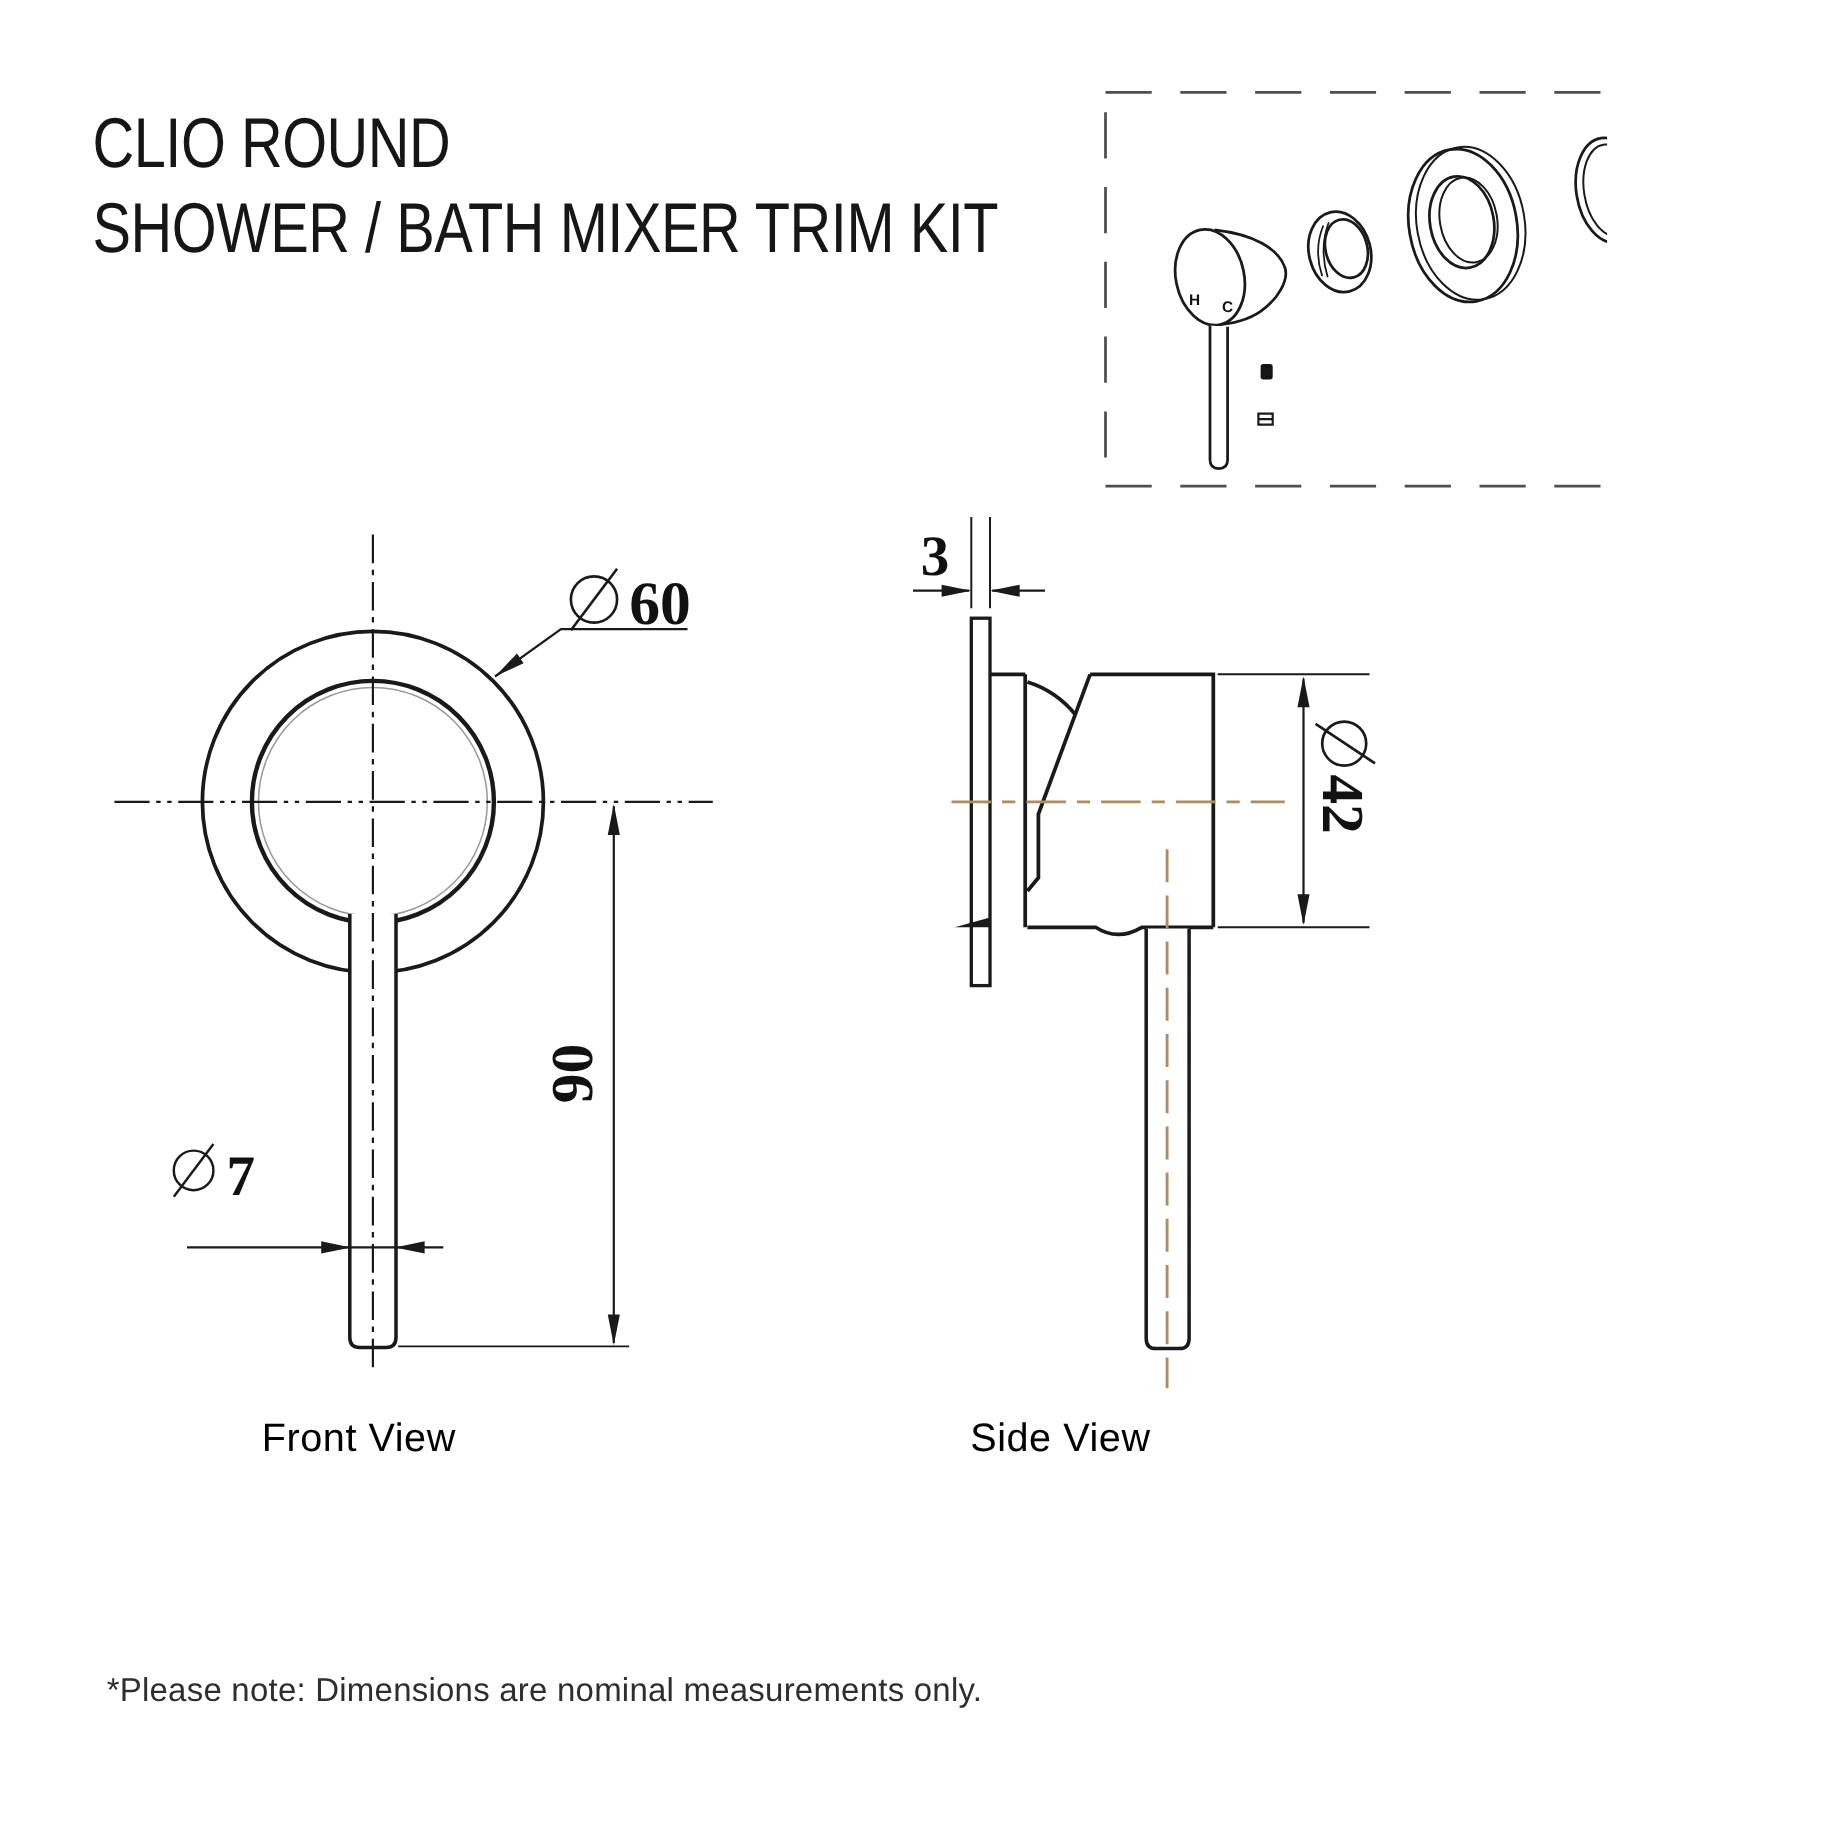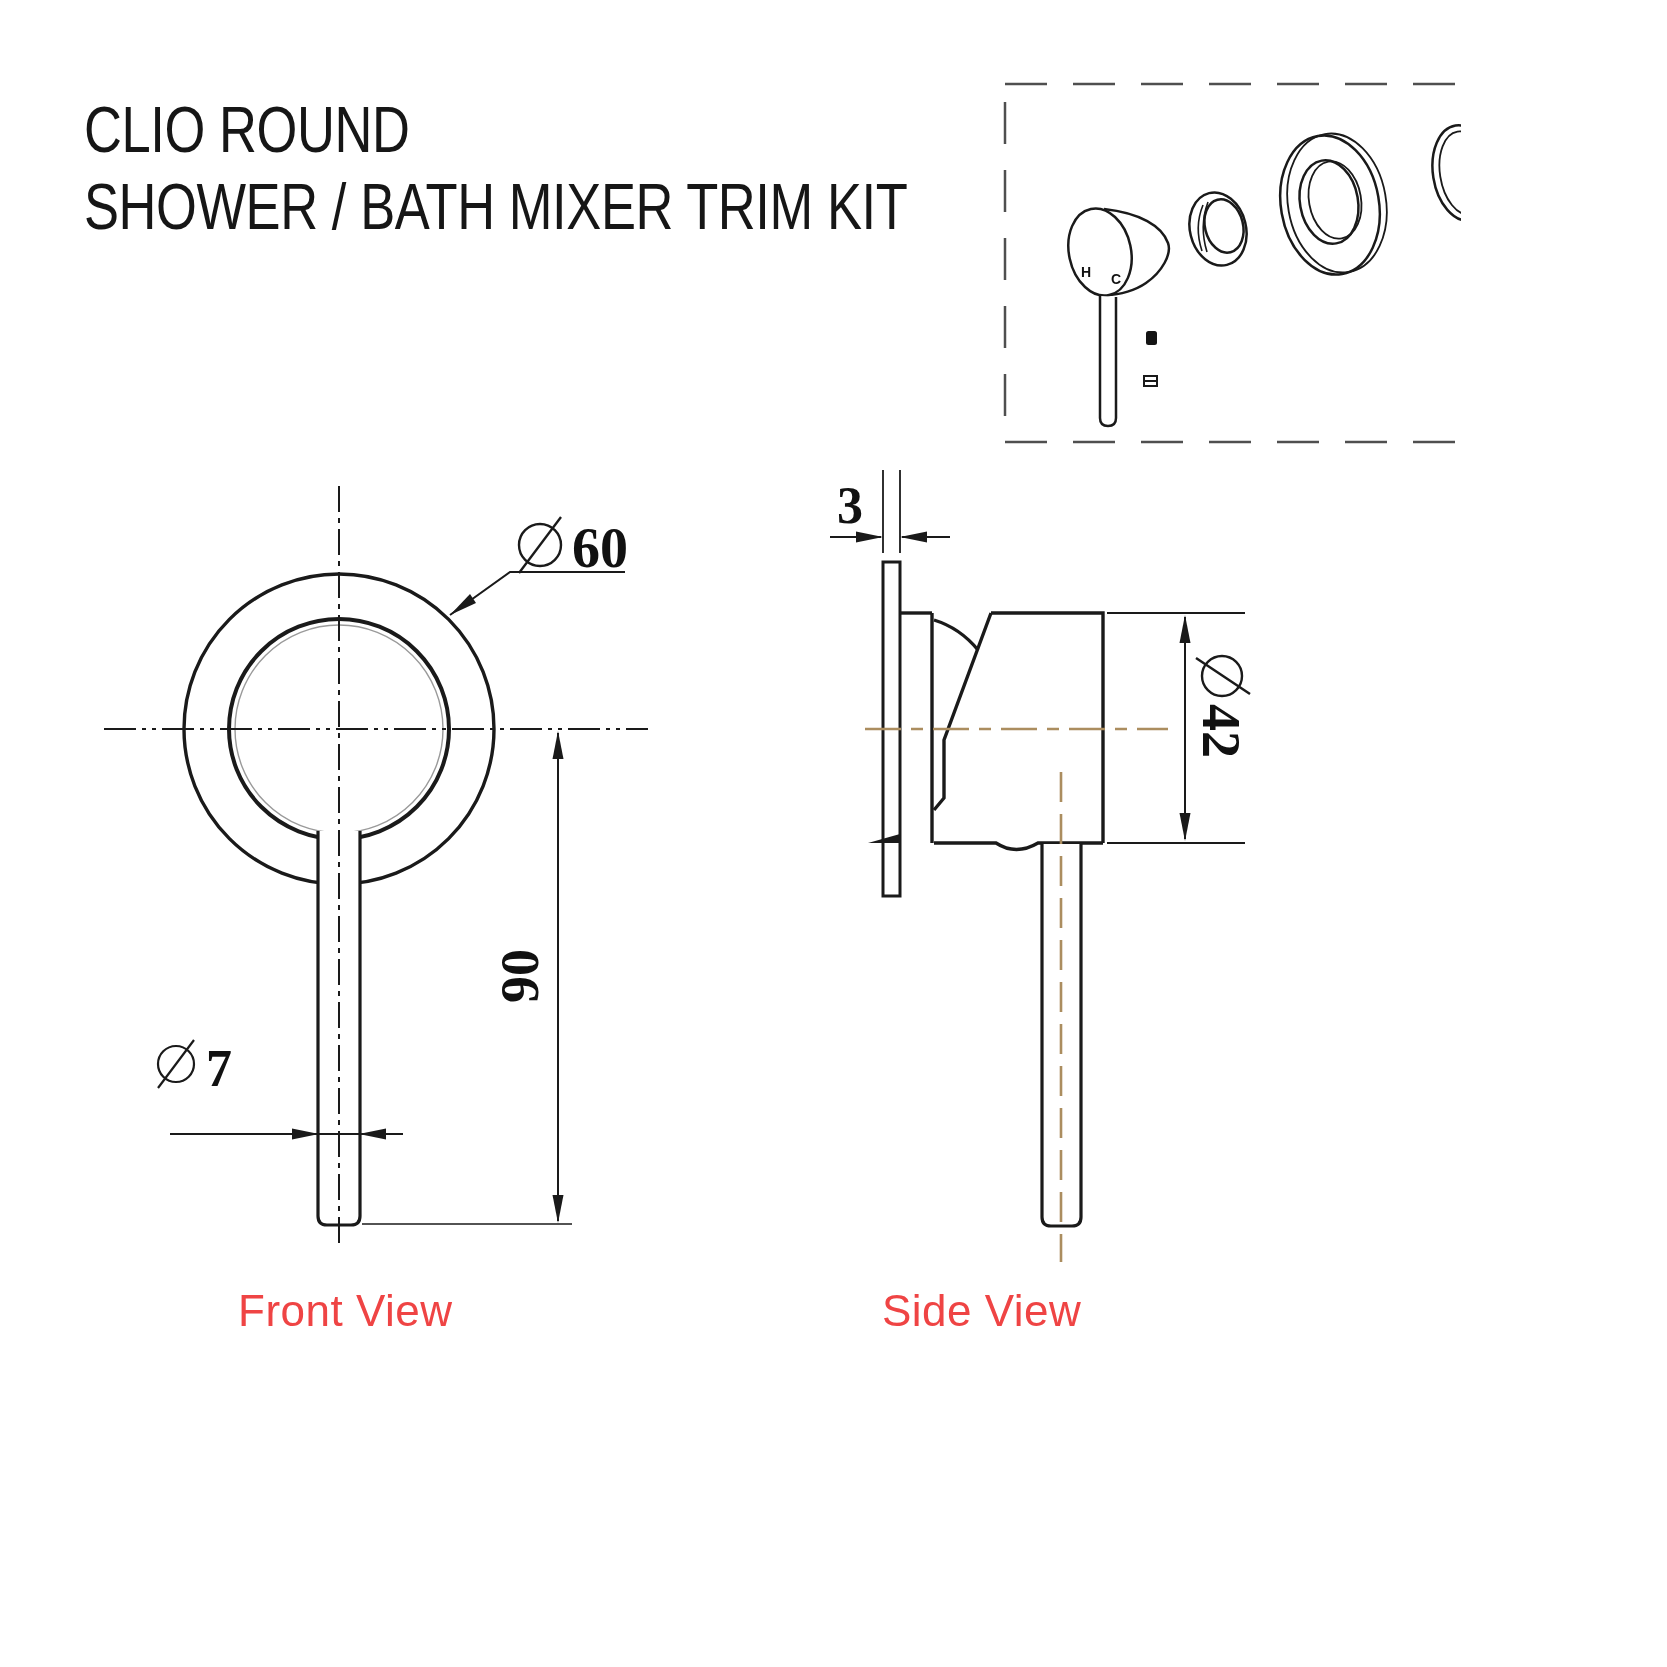--- a/index.html
+++ b/index.html
@@ -17,22 +17,22 @@
     font-weight:500;
     line-height:77px;
     letter-spacing:-0.5px;
     transform:scaleX(0.82);
     transform-origin:left top;
     white-space:nowrap;
   }
   .drawing-svg{position:absolute;left:0;top:0;}
   .view-label{
     position:absolute;
-    color:#ef4444;
-    font-size:44px;
+    color:#000000;
+    font-size:36px;
     font-weight:300;
     letter-spacing:0.5px;
     white-space:nowrap;
   }
   .view-label.front{left:238px;top:1286px;}
   .view-label.side{left:862px;top:1286px;margin-left:20px;}
   .footnote{
     position:absolute;left:97px;top:1520px;
     color:#2e2e2e;
     font-size:30px;
@@ -176,14 +176,15 @@
           <line x1="1152" y1="754" x2="1188" y2="700" stroke="#1a1a1a" stroke-width="2.4"></line>
           <text class="dim" x="1198" y="747" font-size="54">42</text>
         </g>
       </g>
     </g>
   </svg>
 
   <div class="view-label front">Front View</div>
   <div class="view-label side">Side View</div>
 
+  <div class="footnote">*Please note: Dimensions are nominal measurements only.</div>
 
 </div>
 
 </body></html>

